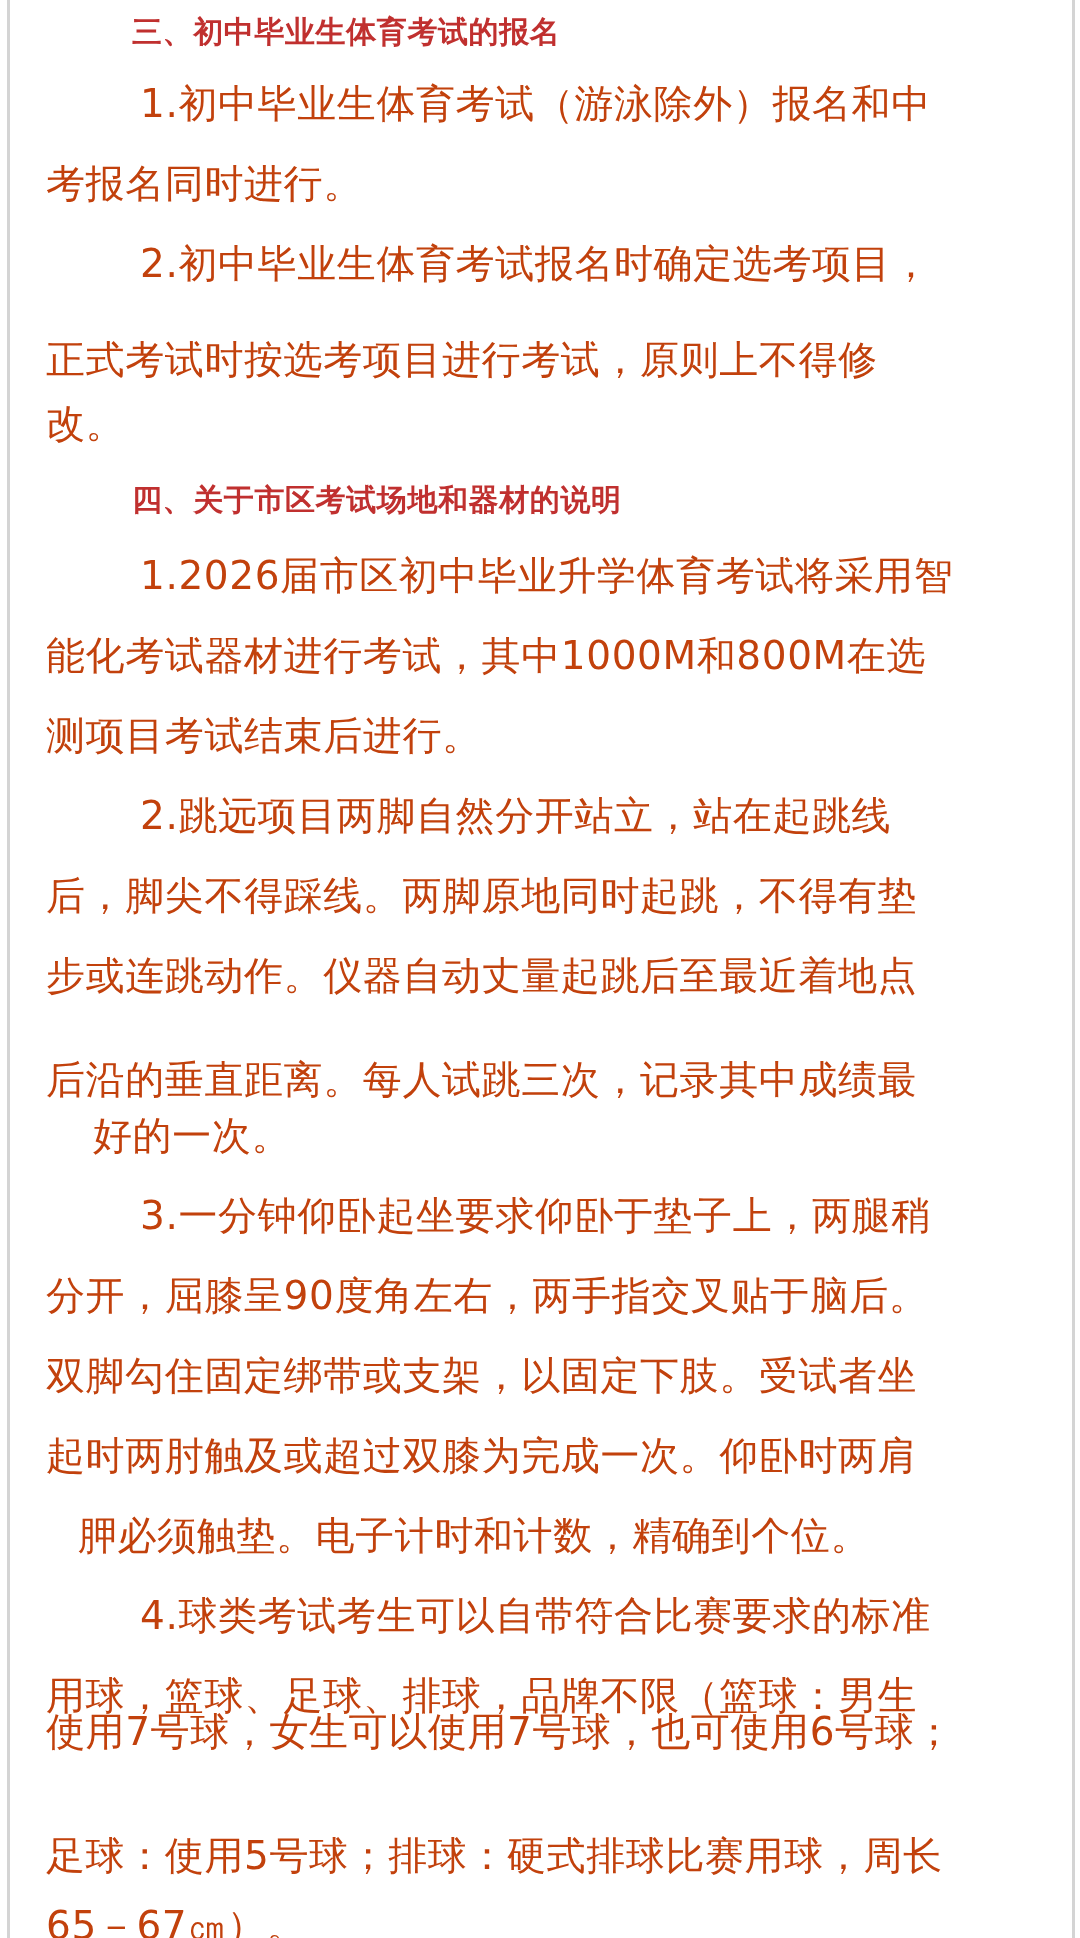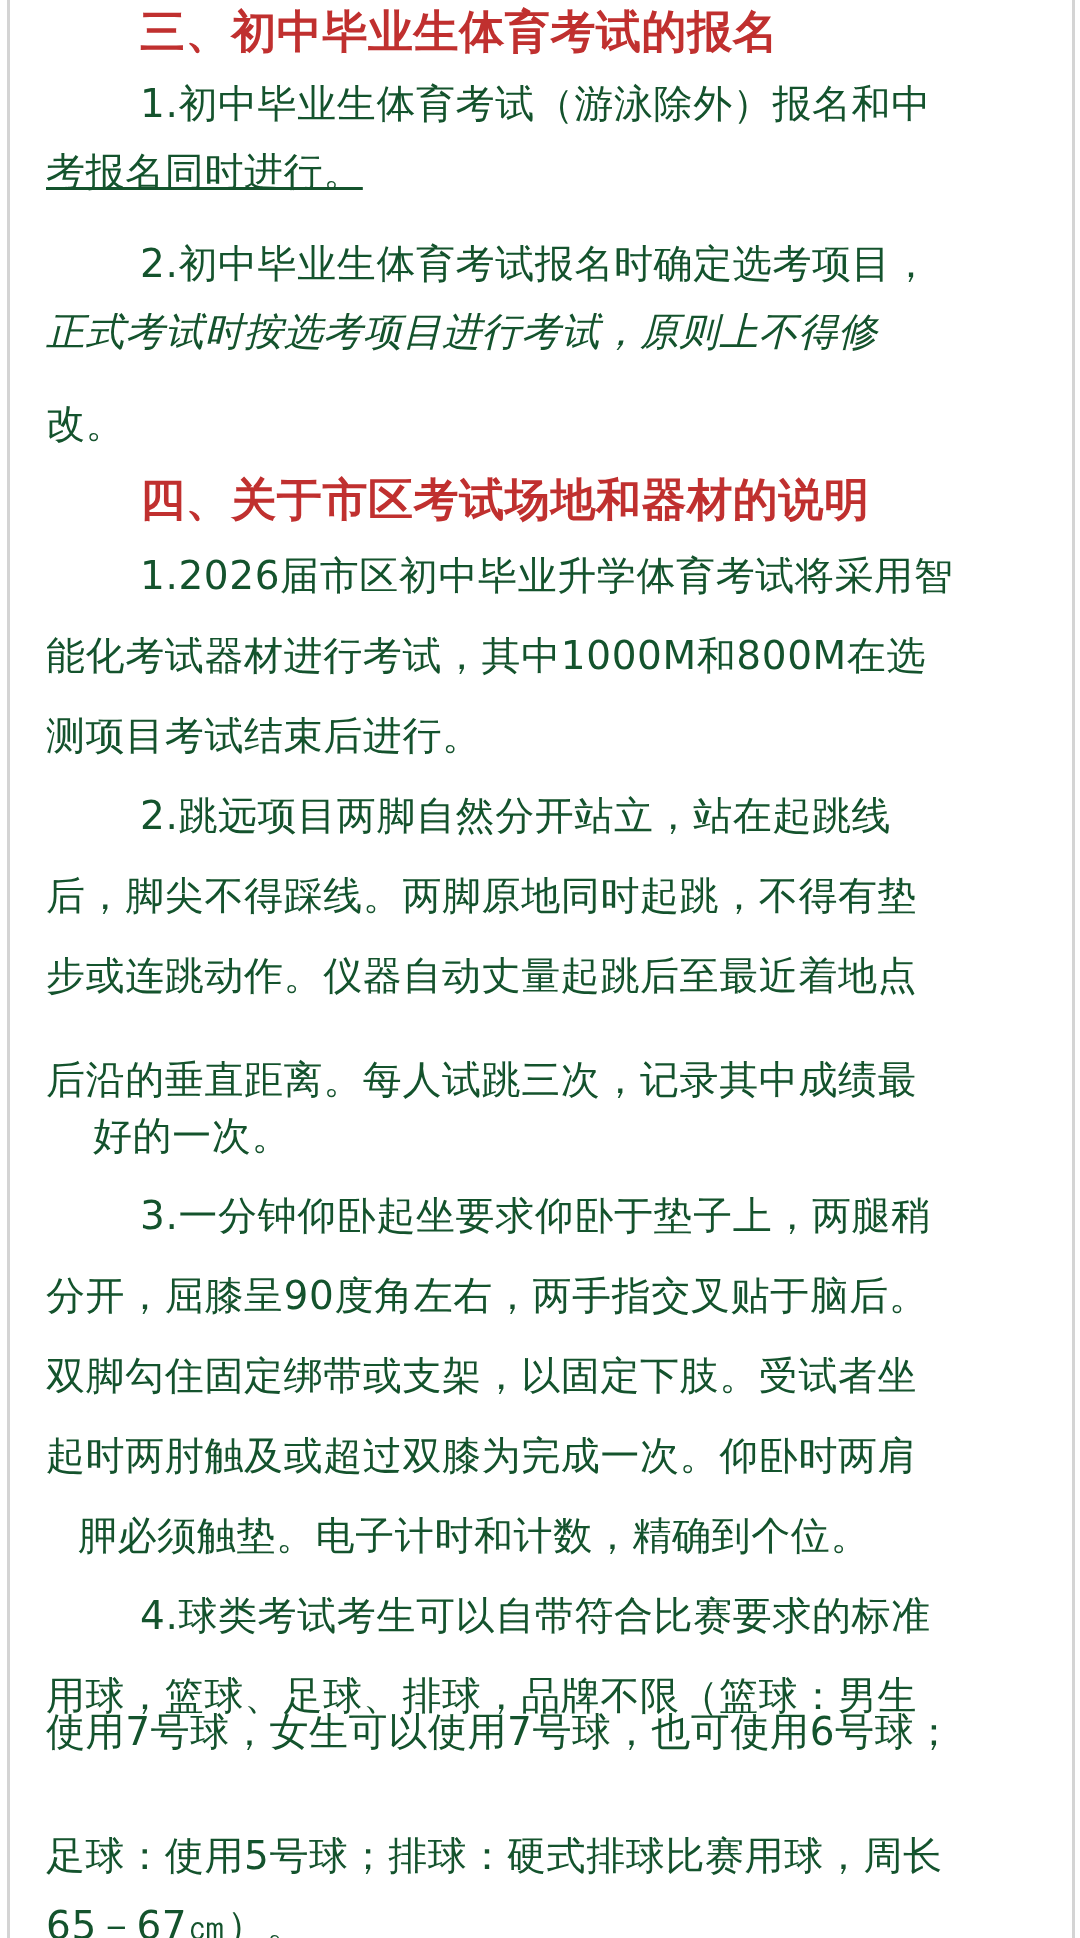--- a/index.html
+++ b/index.html
@@ -29,53 +29,53 @@
       left: 0;
       top: 0;
       width: 1080px;
     }
     .line {
       position: absolute;
       left: 46px;
       height: 80px;
       line-height: 80px;
       font-size: 39px;
-      color: #14532d;
+      color: #c2410c;
       white-space: nowrap;
       letter-spacing: 0.6px;
     }
     .line.indent {
       left: 140px;
     }
     .heading {
       position: absolute;
-      left: 140px;
+      left: 132px;
       height: 64px;
       line-height: 64px;
-      font-size: 45px;
+      font-size: 30px;
       font-weight: bold;
       color: #c0302f;
       white-space: nowrap;
       letter-spacing: 0.6px;
     }
   </style>
 </head>
 <body>
 
 <div class="frame"></div>
 
 <div class="content">
 
   <div class="heading" style="top:0px;">三、初中毕业生体育考试的报名</div>
 
   <div class="line indent" style="top:64px;">1.初中毕业生体育考试（游泳除外）报名和中</div>
-  <div class="line" style="top:132px;text-decoration:underline;">考报名同时进行。</div>
+  <div class="line" style="top:144px;">考报名同时进行。</div>
 
   <div class="line indent" style="top:224px;">2.初中毕业生体育考试报名时确定选考项目，</div>
-  <div class="line" style="top:292px;font-style:italic;">正式考试时按选考项目进行考试，原则上不得修</div>
+  <div class="line" style="top:320px;">正式考试时按选考项目进行考试，原则上不得修</div>
   <div class="line" style="top:384px;">改。</div>
 
   <div class="heading" style="top:468px;">四、关于市区考试场地和器材的说明</div>
 
   <div class="line indent" style="top:536px;">1.2026届市区初中毕业升学体育考试将采用智</div>
   <div class="line" style="top:616px;">能化考试器材进行考试，其中1000M和800M在选</div>
   <div class="line" style="top:696px;">测项目考试结束后进行。</div>
 
   <div class="line indent" style="top:776px;">2.跳远项目两脚自然分开站立，站在起跳线</div>
   <div class="line" style="top:856px;text-align:right;">后，脚尖不得踩线。两脚原地同时起跳，不得有垫</div>

